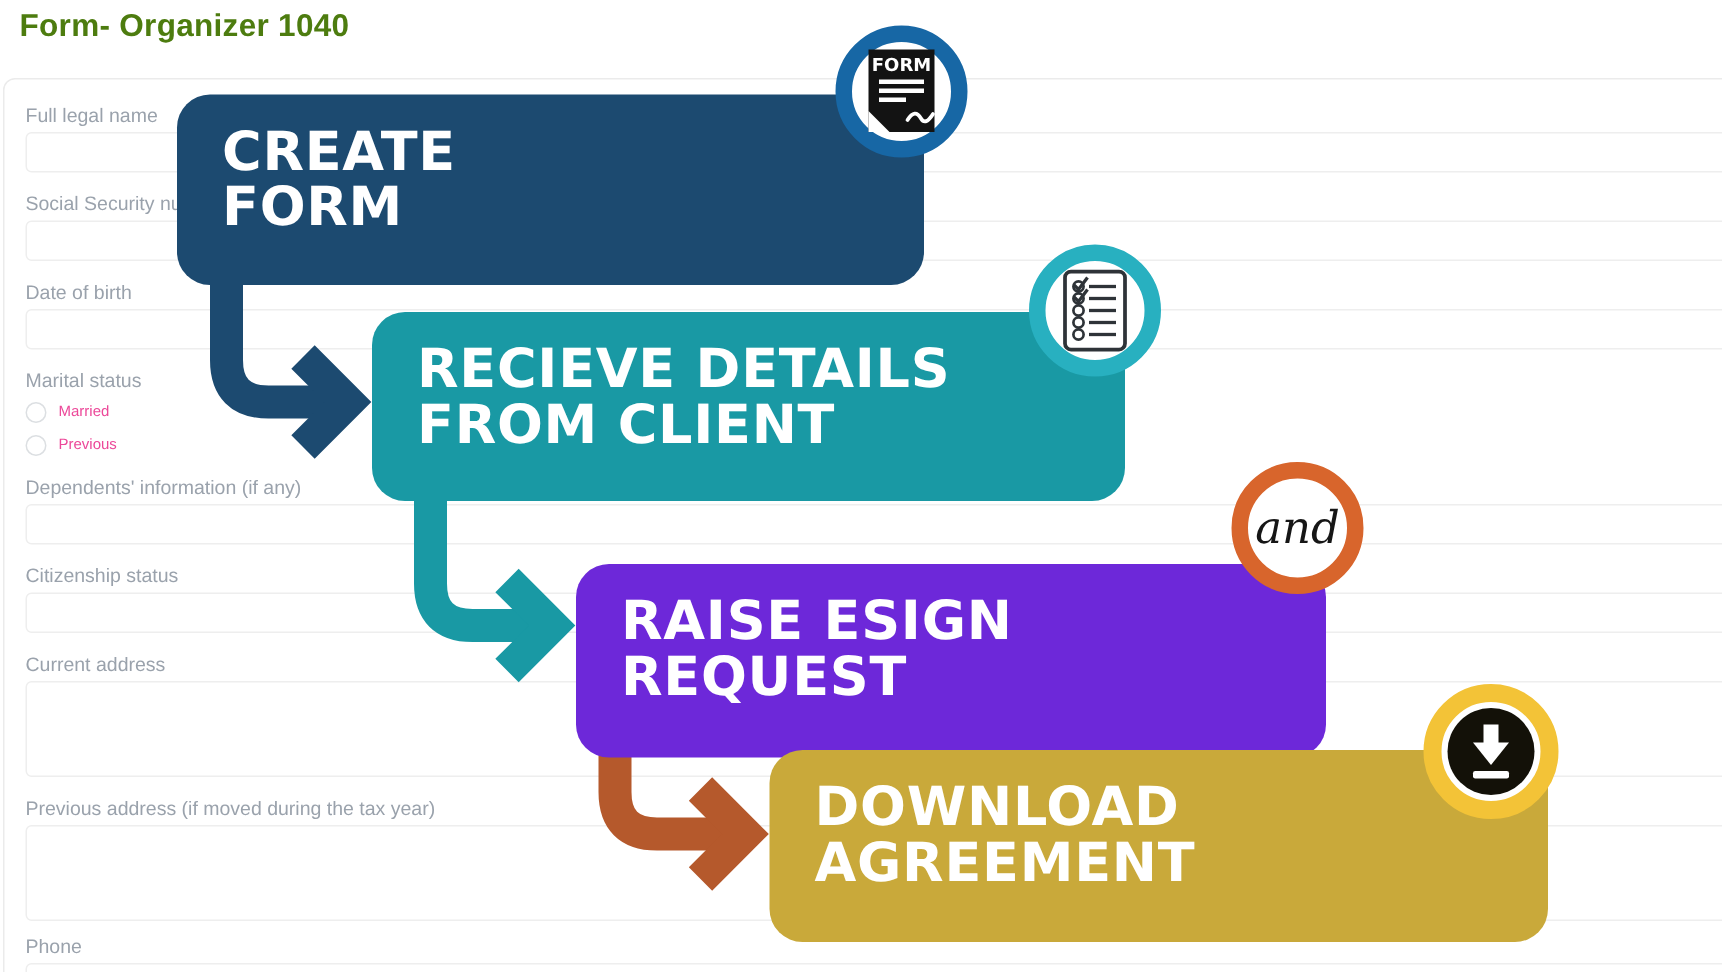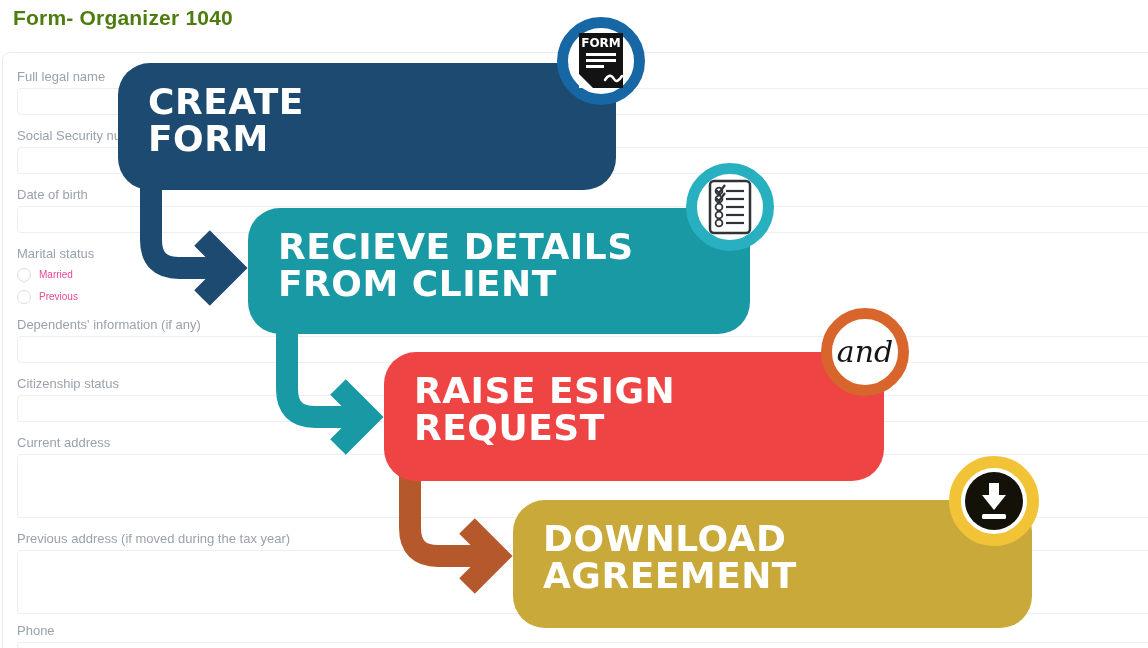--- a/index.html
+++ b/index.html
@@ -26,21 +26,21 @@
                border-radius:4px; background:#fff; outline:none; resize:none;
                font-size:13px; color:#444; font-family:"Liberation Sans", sans-serif;
                padding:4px 8px; }
   .radio-row { display:flex; align-items:center; height:19px; margin-top:3px; cursor:pointer; }
   .radio-circle { width:14px; height:14px; border:1px solid #dcdfe2; border-radius:50%;
                   background:#fff; margin-right:8px; flex:0 0 auto; }
   .radio-label { font-size:10px; color:#ec4899; }
 
   
   .arrows { position:absolute; left:0; top:0; z-index:2; pointer-events:none; }
-  .step-box { position:absolute; border-radius:32px; z-index:3; }
+  .step-box { position:absolute; border-radius:22px; z-index:3; }
   .step-label { color:#ffffff; font-family:"DejaVu Sans", sans-serif; font-weight:800;
                 font-size:36px; line-height:37px; letter-spacing:0.5px;
                 padding:20px 0 0 30px; }
   .step0 { left:118px; top:63px;  width:498px; height:127px; }
   .step1 { left:248px; top:208px; width:502px; height:126px; }
   .step2 { left:384px; top:352px; width:500px; height:129px; }
   .step3 { left:513px; top:500px; width:519px; height:128px; }
   .step0 .step-label { max-width:290px; }
   .step1 .step-label { max-width:480px; }
   .step2 .step-label { max-width:370px; }
@@ -113,21 +113,21 @@
     <path d="M410,462 L410,528 Q410,556 438,556 L491,556" fill="none" stroke-width="22" stroke="#b5592c"></path>
     <path d="M467,526 L497,556 L467,586" fill="none" stroke-width="22" stroke-linejoin="miter" stroke="#b5592c"></path>
   </svg>
 
   <div class="step-box step0" style="background: rgb(28, 74, 112); color: rgb(255, 255, 255);">
     <div class="step-label">CREATE FORM</div>
   </div>
   <div class="step-box step1" style="background: rgb(25, 153, 164); color: rgb(255, 255, 255);">
     <div class="step-label">RECIEVE DETAILS FROM CLIENT</div>
   </div>
-  <div class="step-box step2" style="background: #ef4444; color: rgb(255, 255, 255);">
+  <div class="step-box step2" style="background: #6d28d9; color: rgb(255, 255, 255); margin-top: 24px;">
     <div class="step-label">RAISE ESIGN REQUEST</div>
   </div>
   <div class="step-box step3" style="background: rgb(201, 169, 58); color: rgb(255, 255, 255);">
     <div class="step-label">DOWNLOAD AGREEMENT</div>
   </div>
 
   <svg class="badge badge0" viewBox="-48 -48 96 96">
     <circle r="38.5" fill="#ffffff" stroke-width="11" stroke="#1767a5"></circle>
     <g>
       <rect x="-22" y="-28" width="44" height="55" fill="#131313"></rect>

